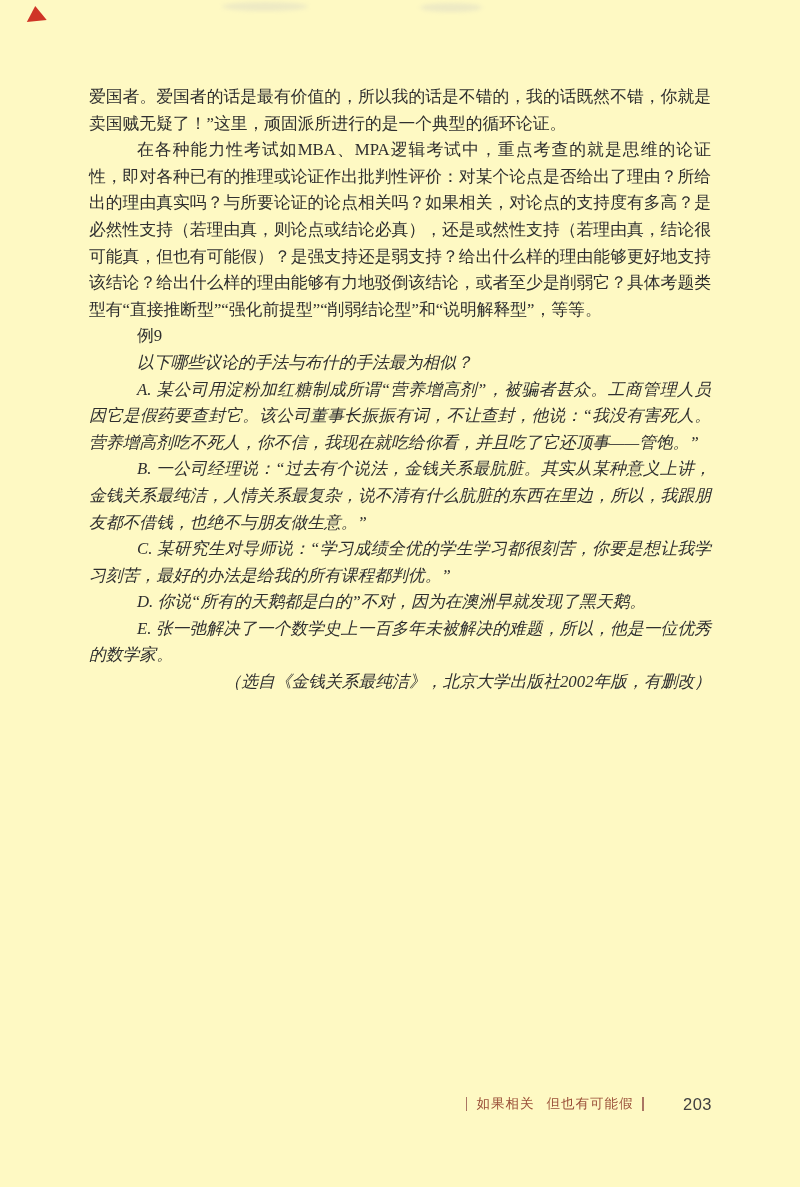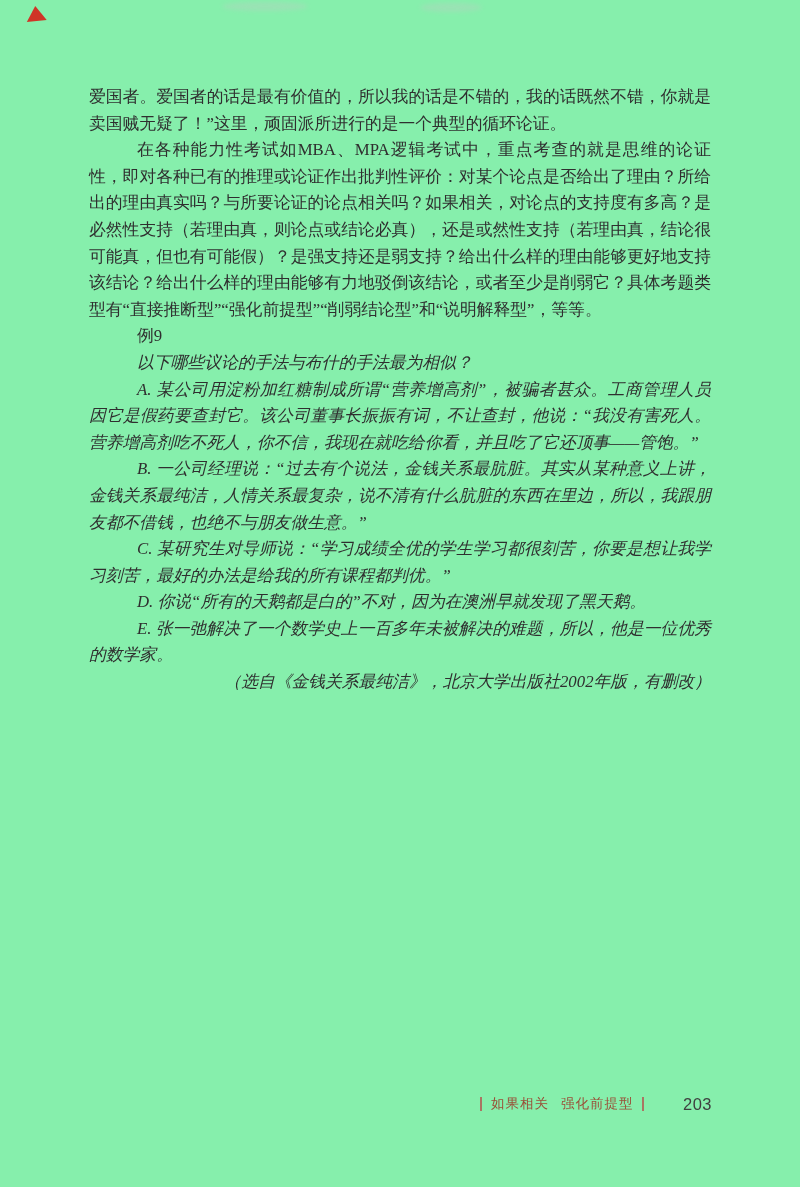--- a/index.html
+++ b/index.html
@@ -7,21 +7,21 @@
     width: 800px;
     height: 1187px;
     position: relative;
     background: #fefefe;
     overflow: hidden;
     font-family: "Liberation Serif", "DejaVu Serif", serif;
   }
   .scan-page {
     position: absolute;
     inset: 0;
-    background: #86efac;
+    background: #fef9c3;
   }
   
   .corner-triangle {
     position: absolute;
     left: 26px;
     top: 6px;
     width: 0;
     height: 0;
     border-left: 10px solid transparent;
     border-right: 10px solid transparent;
@@ -107,18 +107,18 @@
     <p class="para kai">B. 一公司经理说：“过去有个说法，金钱关系最肮脏。其实从某种意义上讲，金钱关系最纯洁，人情关系最复杂，说不清有什么肮脏的东西在里边，所以，我跟朋友都不借钱，也绝不与朋友做生意。”</p>
     <p class="para kai">C. 某研究生对导师说：“学习成绩全优的学生学习都很刻苦，你要是想让我学习刻苦，最好的办法是给我的所有课程都判优。”</p>
     <p class="para kai">D. 你说“所有的天鹅都是白的”不对，因为在澳洲早就发现了黑天鹅。</p>
     <p class="para kai">E. 张一弛解决了一个数学史上一百多年未被解决的难题，所以，他是一位优秀的数学家。</p>
     <p class="para kai right">（选自《金钱关系最纯洁》，北京大学出版社2002年版，有删改）</p>
   </div>
 
   <div class="footer">
     <span class="bar"></span>
     <span class="unit">如果相关</span>
-    <span class="section">强化前提型</span>
+    <span class="section">但也有可能假</span>
     <span class="bar"></span>
     <span class="page-num">203</span>
   </div>
 
 </div>
 
 </body></html>

